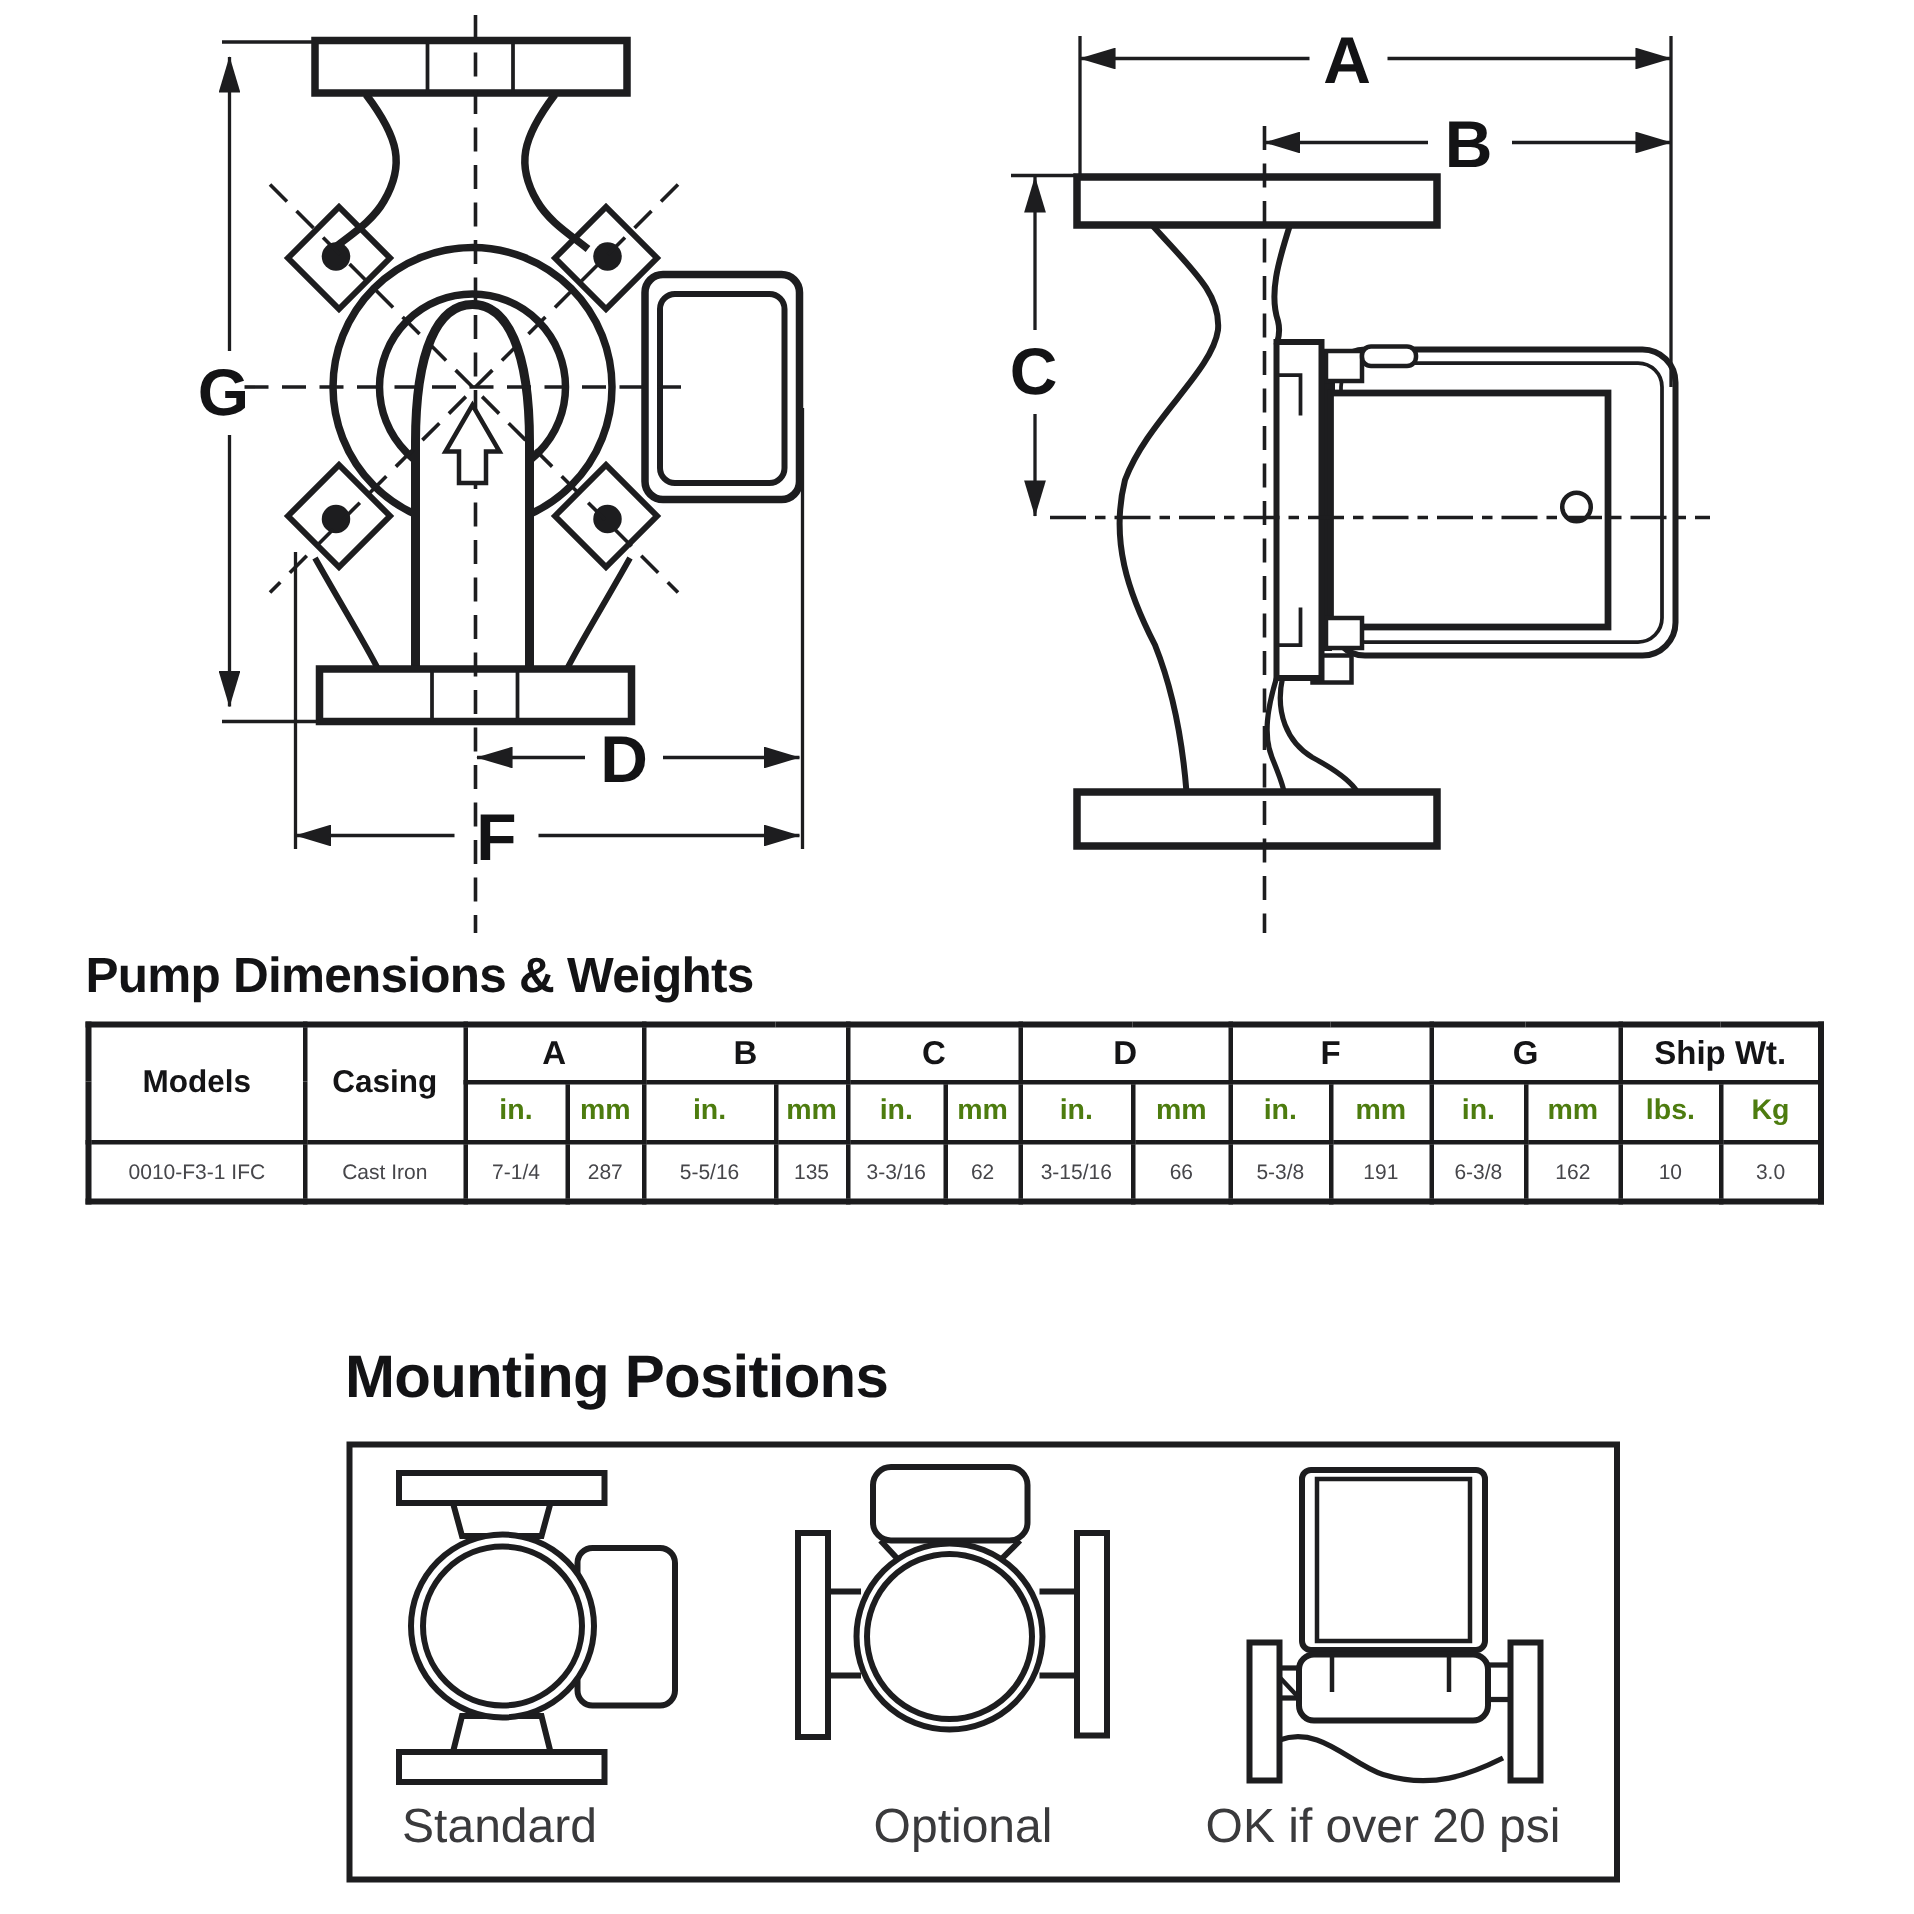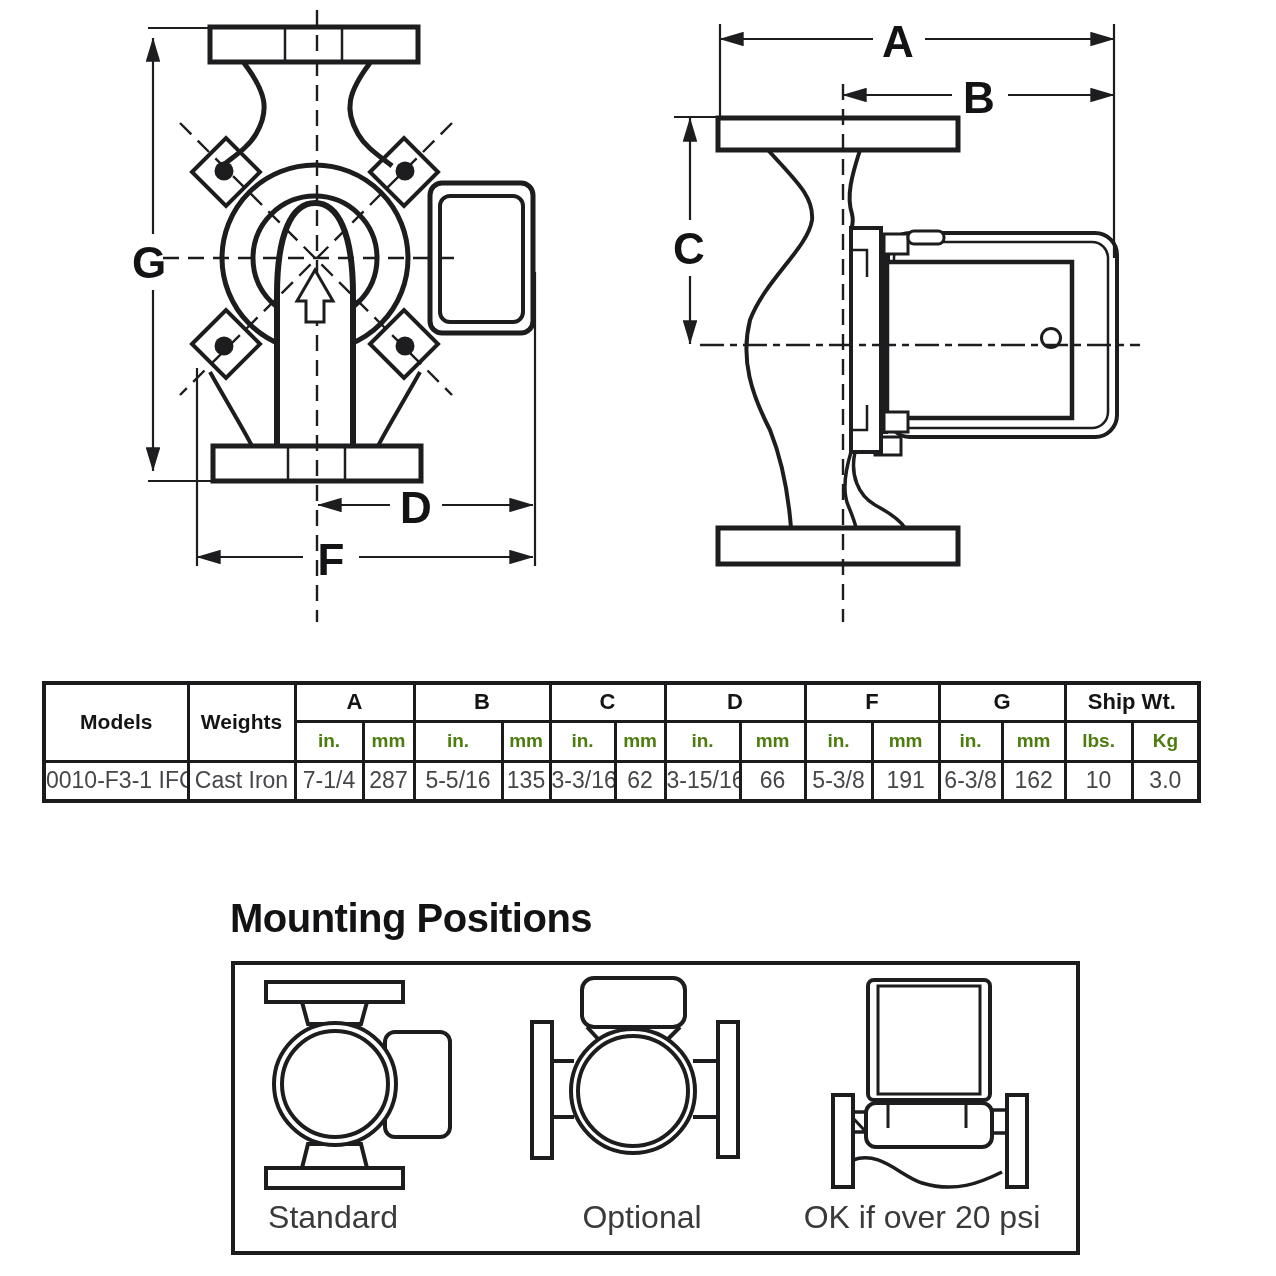--- a/index.html
+++ b/index.html
@@ -2,30 +2,30 @@
 <html><head>
 <meta charset="utf-8">
 <style>
   html,body{margin:0;padding:0;background:#ffffff;}
   .page{position:relative;width:1276px;height:1276px;background:#fff;overflow:hidden;
         font-family:"Liberation Sans", sans-serif;color:#161618;}
   svg{position:absolute;left:0;top:0;}
   .sec-title{position:absolute;font-weight:bold;color:#131315;letter-spacing:-0.5px;white-space:nowrap;}
   #table-title{left:57px;top:631px;font-size:33px;}
   #mounting-title{left:230px;top:896px;font-size:40px;}
-  table.dims{position:absolute;left:42px;top:681px;border-collapse:collapse;table-layout:fixed;
+  table.dims{position:absolute;left:57px;top:681px;border-collapse:collapse;table-layout:fixed;
              width:1155px;background:#fff;}
   table.dims th, table.dims td{border:3px solid #1b1b1d;text-align:center;vertical-align:middle;
              padding:0;white-space:nowrap;overflow:hidden;}
   table.dims{border:4px solid #1b1b1d;}
   tr.r1{height:38px;} tr.r2{height:40px;} tr.r3{height:40px;}
   th.big{font-size:21px;color:#141416;}
   th.letter{font-size:22px;color:#141416;}
   th.unit{font-size:19px;color:#4d7c0f;}
-  td.val{font-size:23px;font-weight:normal;color:#46464a;}
+  td.val{font-size:14px;font-weight:normal;color:#46464a;}
   text{font-family:"Liberation Sans", sans-serif;}
   .dimlabel{font-size:44px;font-weight:bold;fill:#131315;}
   .caption{font-size:32px;fill:#3a3a3c;}
   .ln{stroke:#1d1d1f;fill:none;}
   .solid{fill:#ffffff;stroke:#1d1d1f;}
 </style>
 </head>
 <body>
 
 <div class="page">
@@ -156,20 +156,21 @@
 
       <g>
         <line class="ln" stroke-width="2.2" x1="674" y1="117" x2="717" y2="117"></line>
         <line class="ln" stroke-width="2.2" x1="690" y1="118" x2="690" y2="220" marker-start="url(#arr)"></line>
         <line class="ln" stroke-width="2.2" x1="690" y1="276" x2="690" y2="344" marker-end="url(#arr)"></line>
         <text class="dimlabel" x="689" y="248" text-anchor="middle" dominant-baseline="central">C</text>
       </g>
     </g>
   </svg>
 
+  <div class="sec-title" id="table-title">Pump Dimensions &amp; Weights</div>
 
   <table class="dims">
     <colgroup>
       <col style="width:144px">
         <col style="width:107px">
       <col style="width:68px">
         <col style="width:51px">
       <col style="width:88px">
         <col style="width:48px">
       <col style="width:65px">
@@ -179,21 +180,21 @@
       <col style="width:67px">
         <col style="width:67px">
       <col style="width:63px">
         <col style="width:63px">
       <col style="width:67px">
         <col style="width:67px">
     </colgroup>
     <tbody>
         <tr class="r1">
       <th class="big" rowspan="2">Models</th>
-      <th class="big" rowspan="2">Weights</th>
+      <th class="big" rowspan="2">Casing</th>
       <th class="letter" colspan="2">A</th>
       <th class="letter" colspan="2">B</th>
       <th class="letter" colspan="2">C</th>
       <th class="letter" colspan="2">D</th>
       <th class="letter" colspan="2">F</th>
       <th class="letter" colspan="2">G</th>
       <th class="letter" colspan="2">Ship Wt.</th>
     </tr>
     <tr class="r2">
       <th class="unit">in.</th>

